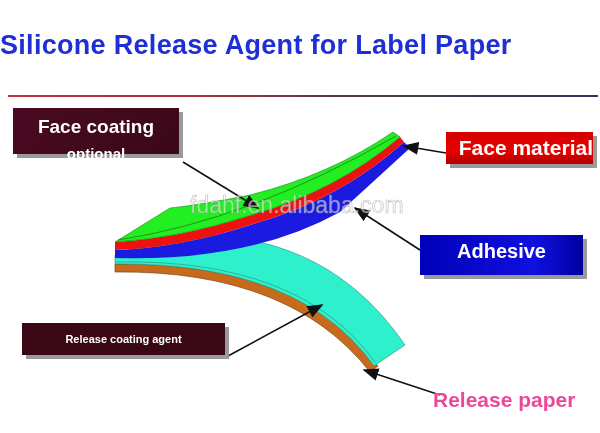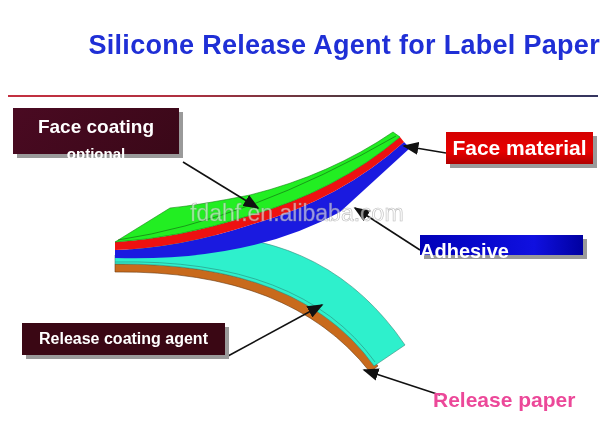--- a/index.html
+++ b/index.html
@@ -1,28 +1,28 @@
 <!DOCTYPE html>
 <html><head>
   <meta charset="utf-8">
   <style>
     html, body { margin: 0; padding: 0; }
     body { width: 600px; height: 433px; background: #ffffff; position: relative; overflow: hidden; font-family: "Liberation Sans", sans-serif; }
-    .title { position: absolute; left: 0; top: 30px; width: 600px; text-align: right; font-weight: bold; font-size: 27px; color: #1f2fd6; letter-spacing: 0.3px; }
+    .title { position: absolute; left: 0; top: 30px; width: 600px; text-align: left; font-weight: bold; font-size: 27px; color: #1f2fd6; letter-spacing: 0.3px; }
     .sep { position: absolute; left: 8px; top: 95px; width: 590px; height: 2px; background: linear-gradient(90deg, #c43040 0%, #b03040 30%, #4a3a40 60%, #353560 100%); }
     svg.diagram { position: absolute; left: 0; top: 0; }
     .label { position: absolute; color: #fff; font-weight: bold; box-shadow: 4px 4px 0 #9a9a9a; }
     .lbl-face-coating { left: 13px; top: 108px; width: 166px; height: 46px; background: linear-gradient(135deg, #4a0a22, #3a0818); text-align: center; }
     .lbl-face-coating .l1 { display: block; font-size: 19px; margin-top: 8px; }
     .lbl-face-coating .l2 { display: block; font-size: 15px; margin-top: 7px; }
-    .lbl-face-material { left: 446px; top: 132px; width: 147px; height: 32px; background: linear-gradient(180deg, #d40000, #e80000 60%, #b00000); font-size: 21px; line-height: 32px; text-align: center; }
-    .lbl-adhesive { left: 420px; top: 235px; width: 163px; height: 20px; background: linear-gradient(90deg, #0000b8, #1010e0 70%, #0000a0); font-size: 20px; line-height: 32px; }
-    .lbl-release-agent { left: 22px; top: 323px; width: 203px; height: 32px; background: #3a0714; font-size: 16px; line-height: 32px; text-align: center; }
+    .lbl-face-material { left: 446px; top: 132px; width: 147px; height: 32px; background: linear-gradient(180deg, #d40000, #e80000 60%, #b00000); font-size: 21px; line-height: 32px; text-align: right; }
+    .lbl-adhesive { left: 420px; top: 235px; width: 163px; height: 40px; background: linear-gradient(90deg, #0000b8, #1010e0 70%, #0000a0); font-size: 20px; line-height: 32px; text-align: center; }
+    .lbl-release-agent { left: 22px; top: 323px; width: 203px; height: 32px; background: #3a0714; font-size: 11px; line-height: 32px; text-align: center; }
     .lbl-release-paper { position: absolute; left: 433px; top: 388px; color: #ec4899; font-weight: bold; font-size: 21px; }
-    .watermark { position: absolute; left: 190px; top: 200px; font-size: 23px; color: rgba(255,255,255,0.55); -webkit-text-stroke: 0.6px rgba(140,140,140,0.6); }
+    .watermark { position: absolute; left: 190px; top: 192px; font-size: 23px; color: rgba(255,255,255,0.55); -webkit-text-stroke: 0.6px rgba(140,140,140,0.6); }
   </style>
 </head>
 <body>
 
 <div class="title">Silicone Release Agent for Label Paper</div>
 <div class="sep"></div>
 
 <svg class="diagram" width="600" height="433">
   <defs>
     <marker id="arr" markerWidth="10" markerHeight="8" refX="9" refY="4" orient="auto">

